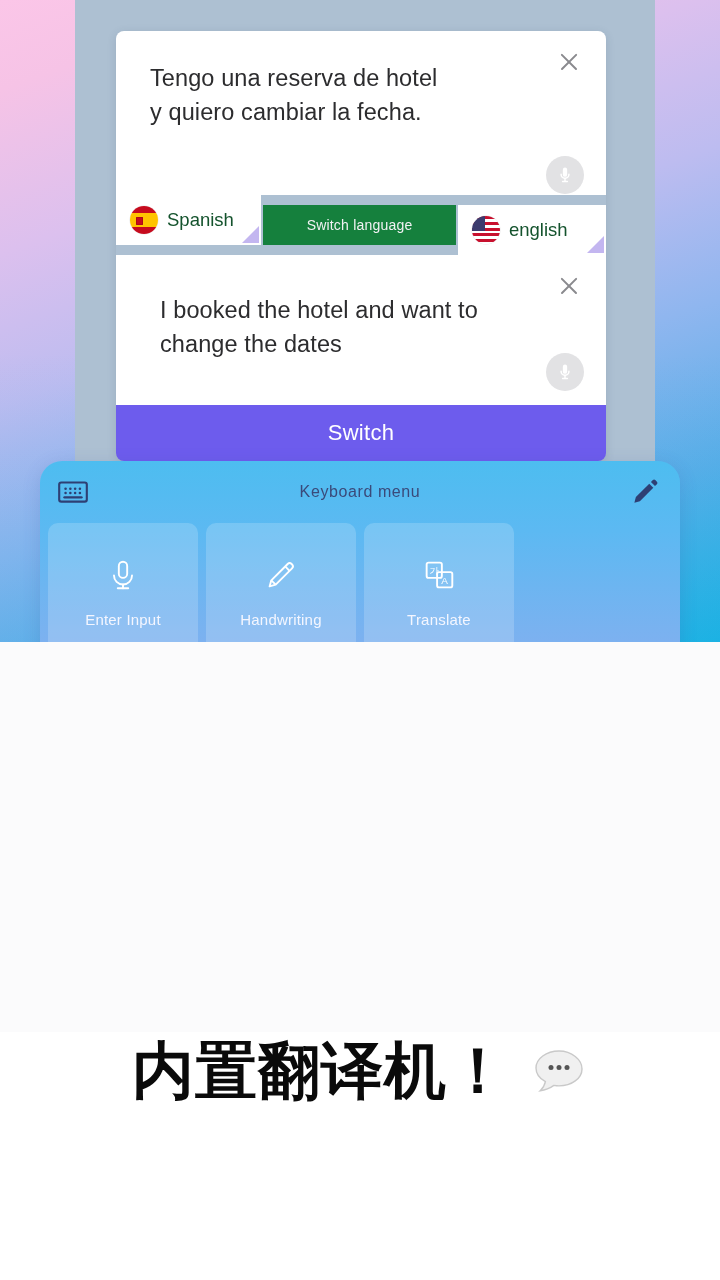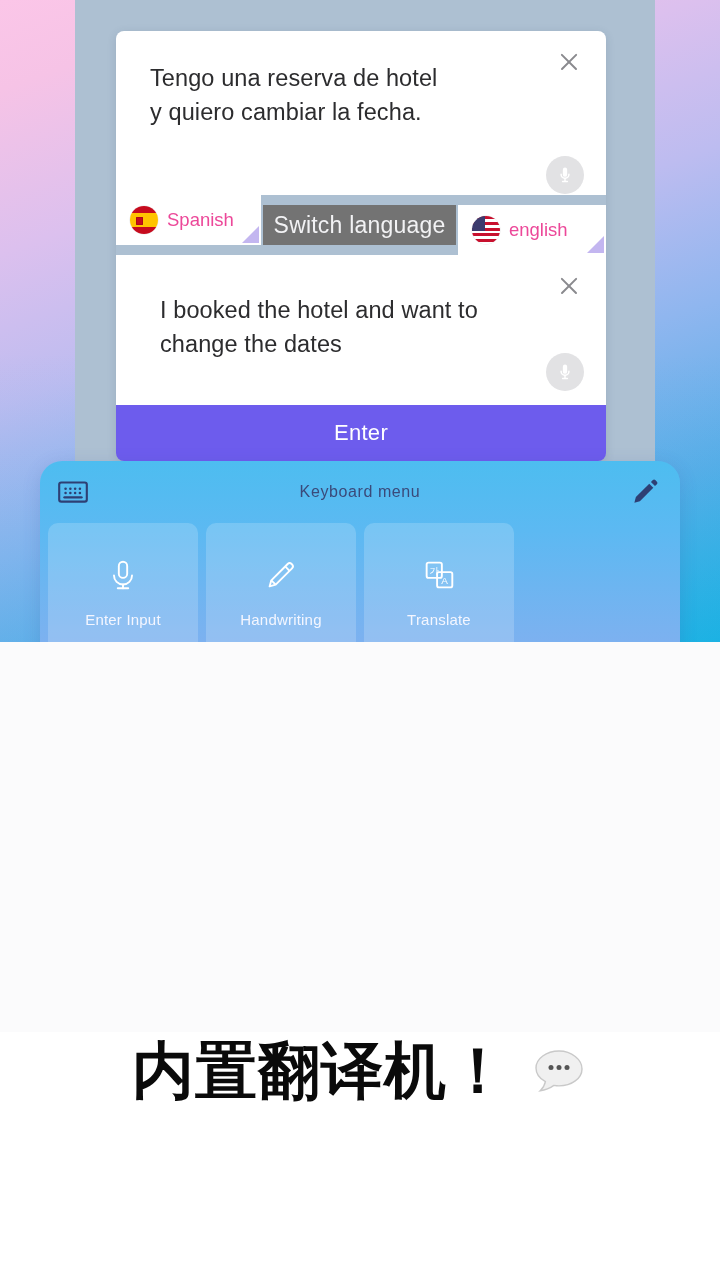--- a/index.html
+++ b/index.html
@@ -89,21 +89,21 @@
     display:flex; align-items:stretch;
   }
   .lang-chip {
     position:relative;
     background:#ffffff;
     display:flex; align-items:center; gap:9px;
     padding:0 14px;
   }
   .lang-chip.left  { width:145px; height:50px; align-self:flex-start; }
   .lang-chip.right { width:148px; height:50px; align-self:flex-end; justify-content:flex-start; }
-  .lang-label { font-size:18.5px; color:#ec4899; }
+  .lang-label { font-size:18.5px; color:#14532d; }
   .corner-tri {
     position:absolute; right:2px; bottom:2px;
     width:0; height:0;
     border-left:17px solid transparent;
     border-bottom:17px solid #c3b6f0;
   }
   .flag {
     width:28px; height:28px; border-radius:50%;
     flex:0 0 28px; overflow:hidden; position:relative;
     box-shadow:0 0 0 0.5px rgba(0,0,0,0.10);
@@ -118,23 +118,23 @@
   
   .flag.us {
     background:repeating-linear-gradient(#c8102e 0 2.9px, #ffffff 2.9px 5.8px);
   }
   .flag.us::before {
     content:""; position:absolute; left:0; top:0;
     width:13px; height:15px; background:#3c3b6e;
   }
   .switch-btn {
     flex:1; margin:10px 2px; border:none;
-    background:#737373; color:#f2f2f4;
+    background:#15803d; color:#f2f2f4;
     font-family:"Liberation Sans", sans-serif;
-    font-size:23px; letter-spacing:0.2px;
+    font-size:14px; letter-spacing:0.2px;
     display:flex; align-items:center; justify-content:center;
     cursor:default;
   }
   #enter-btn {
     width:100%; height:56px; border:none;
     background:#6d5ced; color:#ffffff;
     font-family:"Liberation Sans", sans-serif;
     font-size:22px; letter-spacing:0.3px;
     cursor:default;
   }
@@ -234,21 +234,21 @@
 change the dates</div>
         <div class="tr-close"></div>
         <div class="tr-mic">
           <svg viewBox="0 0 24 24" aria-hidden="true">
             <path d="M12 3a2.6 2.6 0 0 0-2.6 2.6v6a2.6 2.6 0 0 0 5.2 0v-6A2.6 2.6 0 0 0 12 3z"></path>
             <path d="M17.6 11.2a.9.9 0 0 0-1.8 0 3.8 3.8 0 0 1-7.6 0 .9.9 0 0 0-1.8 0 5.6 5.6 0 0 0 4.7 5.5V19h-2a.9.9 0 0 0 0 1.8h5.8a.9.9 0 0 0 0-1.8h-2v-2.3a5.6 5.6 0 0 0 4.7-5.5z"></path>
           </svg>
         </div>
       </div>
 
-      <button id="enter-btn">Enter</button>
+      <button id="enter-btn">Switch</button>
     </div>
 
     <div id="kbmenu">
       <div id="kb-header">
         <span id="kb-keyboard-icon">
           <svg viewBox="0 0 32 32" fill="none" stroke="#2e3f74" stroke-width="2" aria-hidden="true">
             <rect x="3" y="7" width="26" height="18" rx="2"></rect>
             <circle cx="9" cy="13" r="1.2" fill="#2e3f74" stroke="none"></circle>
             <circle cx="13.5" cy="13" r="1.2" fill="#2e3f74" stroke="none"></circle>
             <circle cx="18" cy="13" r="1.2" fill="#2e3f74" stroke="none"></circle>

